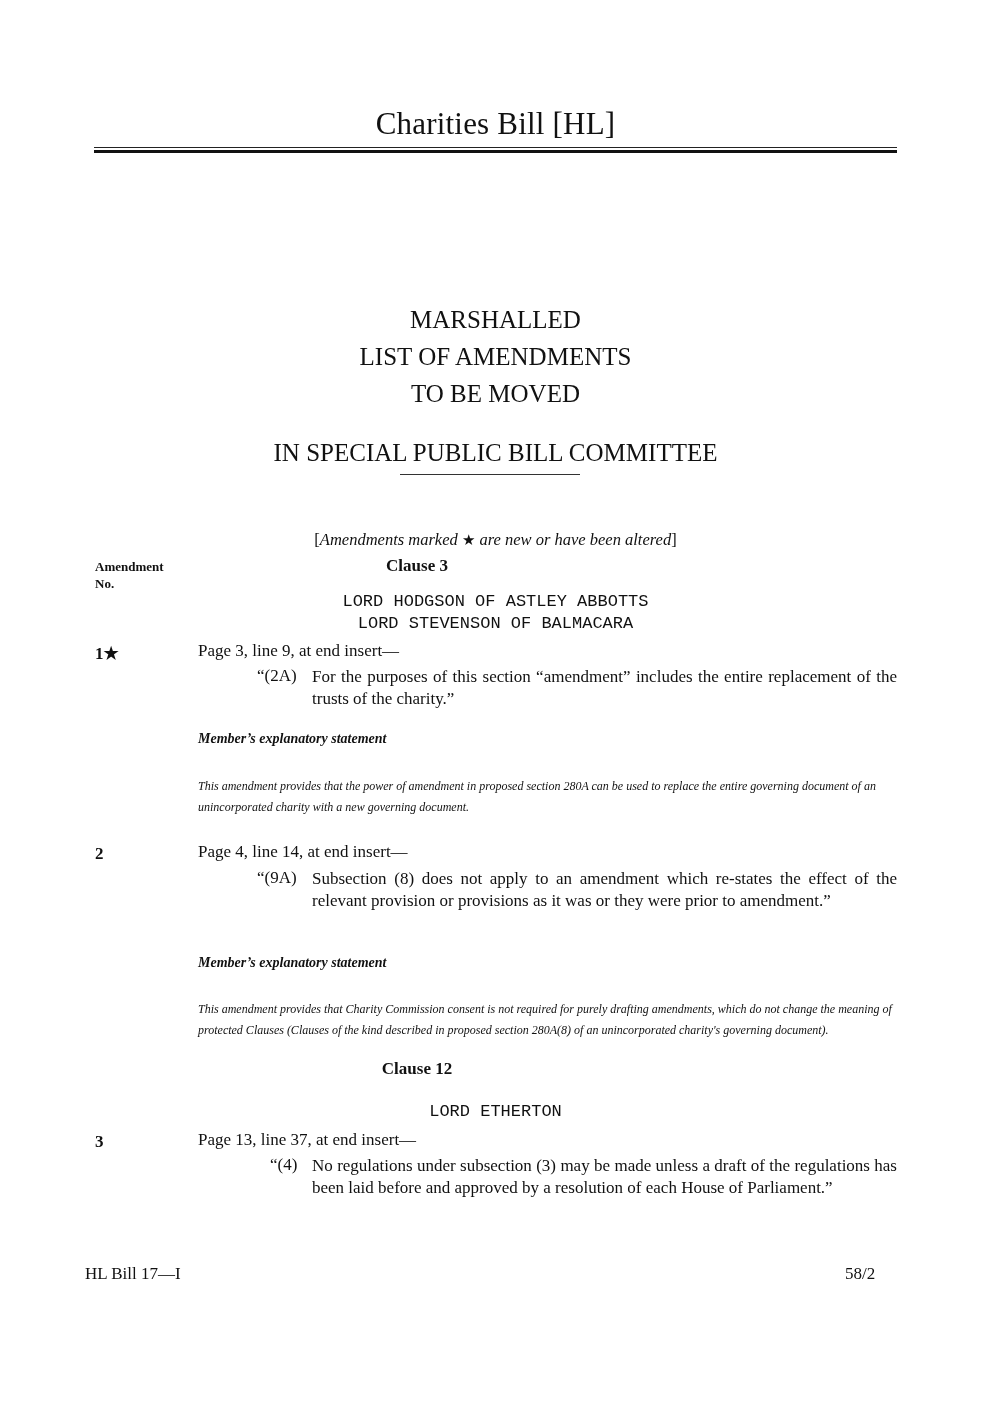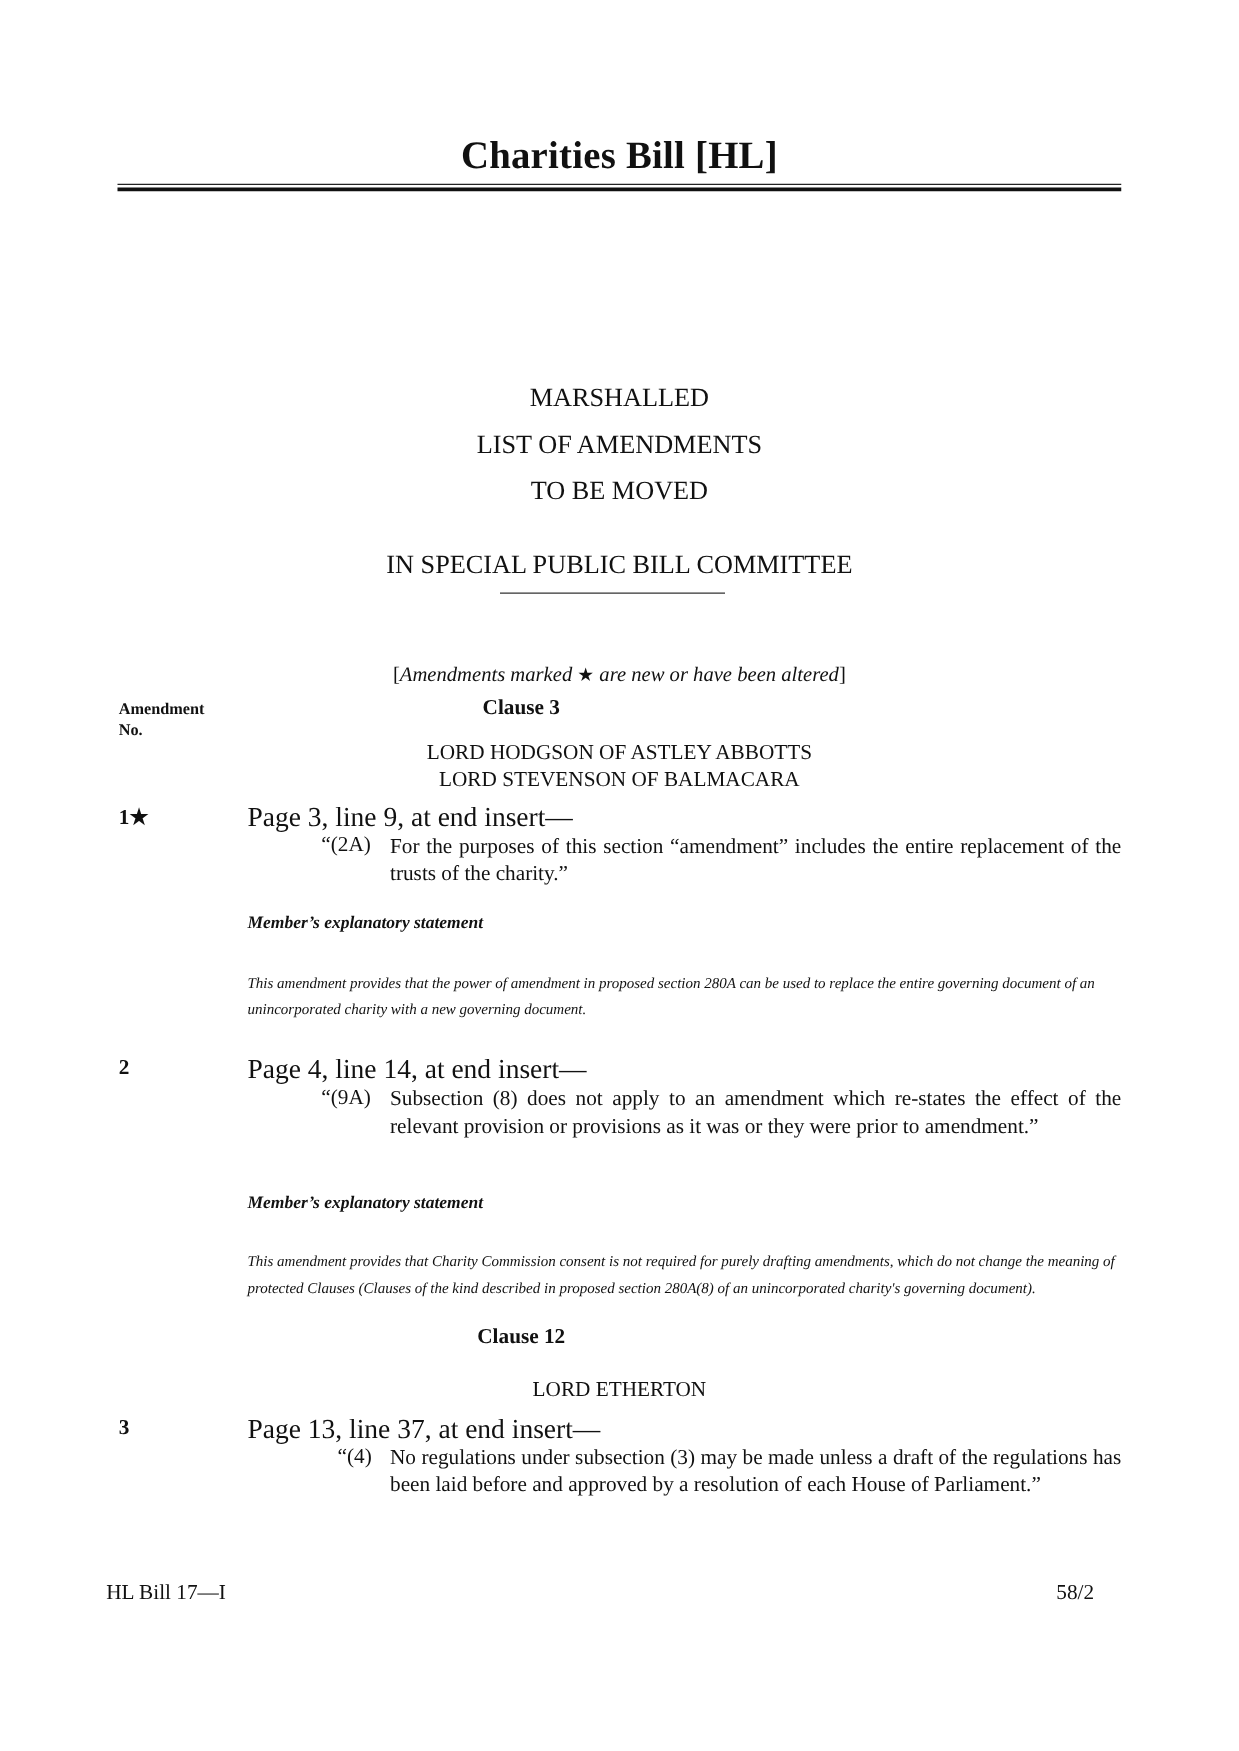--- a/index.html
+++ b/index.html
@@ -1,30 +1,30 @@
 <!DOCTYPE html>
 <html><head>
 <meta charset="utf-8">
 <style>
   html, body { margin: 0; padding: 0; background: #ffffff; }
   body { width: 991px; height: 1401px; position: relative; overflow: hidden;
          font-family: "Liberation Serif", "DejaVu Serif", serif; color: #111; }
   .abs { position: absolute; }
-  .title { left: 0; width: 991px; top: 106px; text-align: center; font-size: 31px; font-weight: bold; letter-spacing: 0.2px; }
+  .title { left: 0; width: 991px; top: 106px; text-align: center; font-size: 31px; font-weight: normal; letter-spacing: 0.2px; }
   .rule-thin { left: 94px; width: 803px; top: 147px; height: 1px; background: #222; }
   .rule-thick { left: 94px; width: 803px; top: 150px; height: 3px; background: #111; }
-  .heading-line { left: 0; width: 991px; text-align: center; font-size: 21px; }
+  .heading-line { left: 0; width: 991px; text-align: center; font-size: 25px; }
   .short-rule { left: 400px; width: 180px; top: 474px; height: 1px; background: #333; }
   .note { left: 0; width: 991px; top: 514px; text-align: center; font-size: 16.5px; margin-top: 16px; }
   .note i { font-style: italic; }
   .amend-no-label { left: 95px; top: 558px; font-size: 13px; font-weight: bold; line-height: 17px; }
   .clause { left: 0; width: 834px; text-align: center; font-size: 17px; font-weight: bold; }
-  .member { left: 0; width: 991px; text-align: center; font-size: 17px; line-height: 22px; }
+  .member { left: 0; width: 991px; text-align: center; font-size: 17px; line-height: 22px; font-family: Liberation Mono, monospace; }
   .num { left: 95px; font-size: 17px; font-weight: bold; }
-  .instr { left: 198px; font-size: 22px; }
+  .instr { left: 198px; font-size: 17px; }
   .sub-label { font-size: 17px; }
   .sub-text { font-size: 17px; text-align: justify; text-align-last: left; line-height: 22px; }
   .exp-title { left: 198px; font-size: 14px; font-weight: bold; font-style: italic; }
   .exp-text { left: 198px; width: 700px; font-size: 12px; font-style: italic; line-height: 21px; margin-top: 24px; }
   .footer-left { left: 85px; top: 1264px; font-size: 17px; }
   .footer-right { left: 845px; top: 1264px; font-size: 17px; }
 </style>
 </head>
 <body>
 

